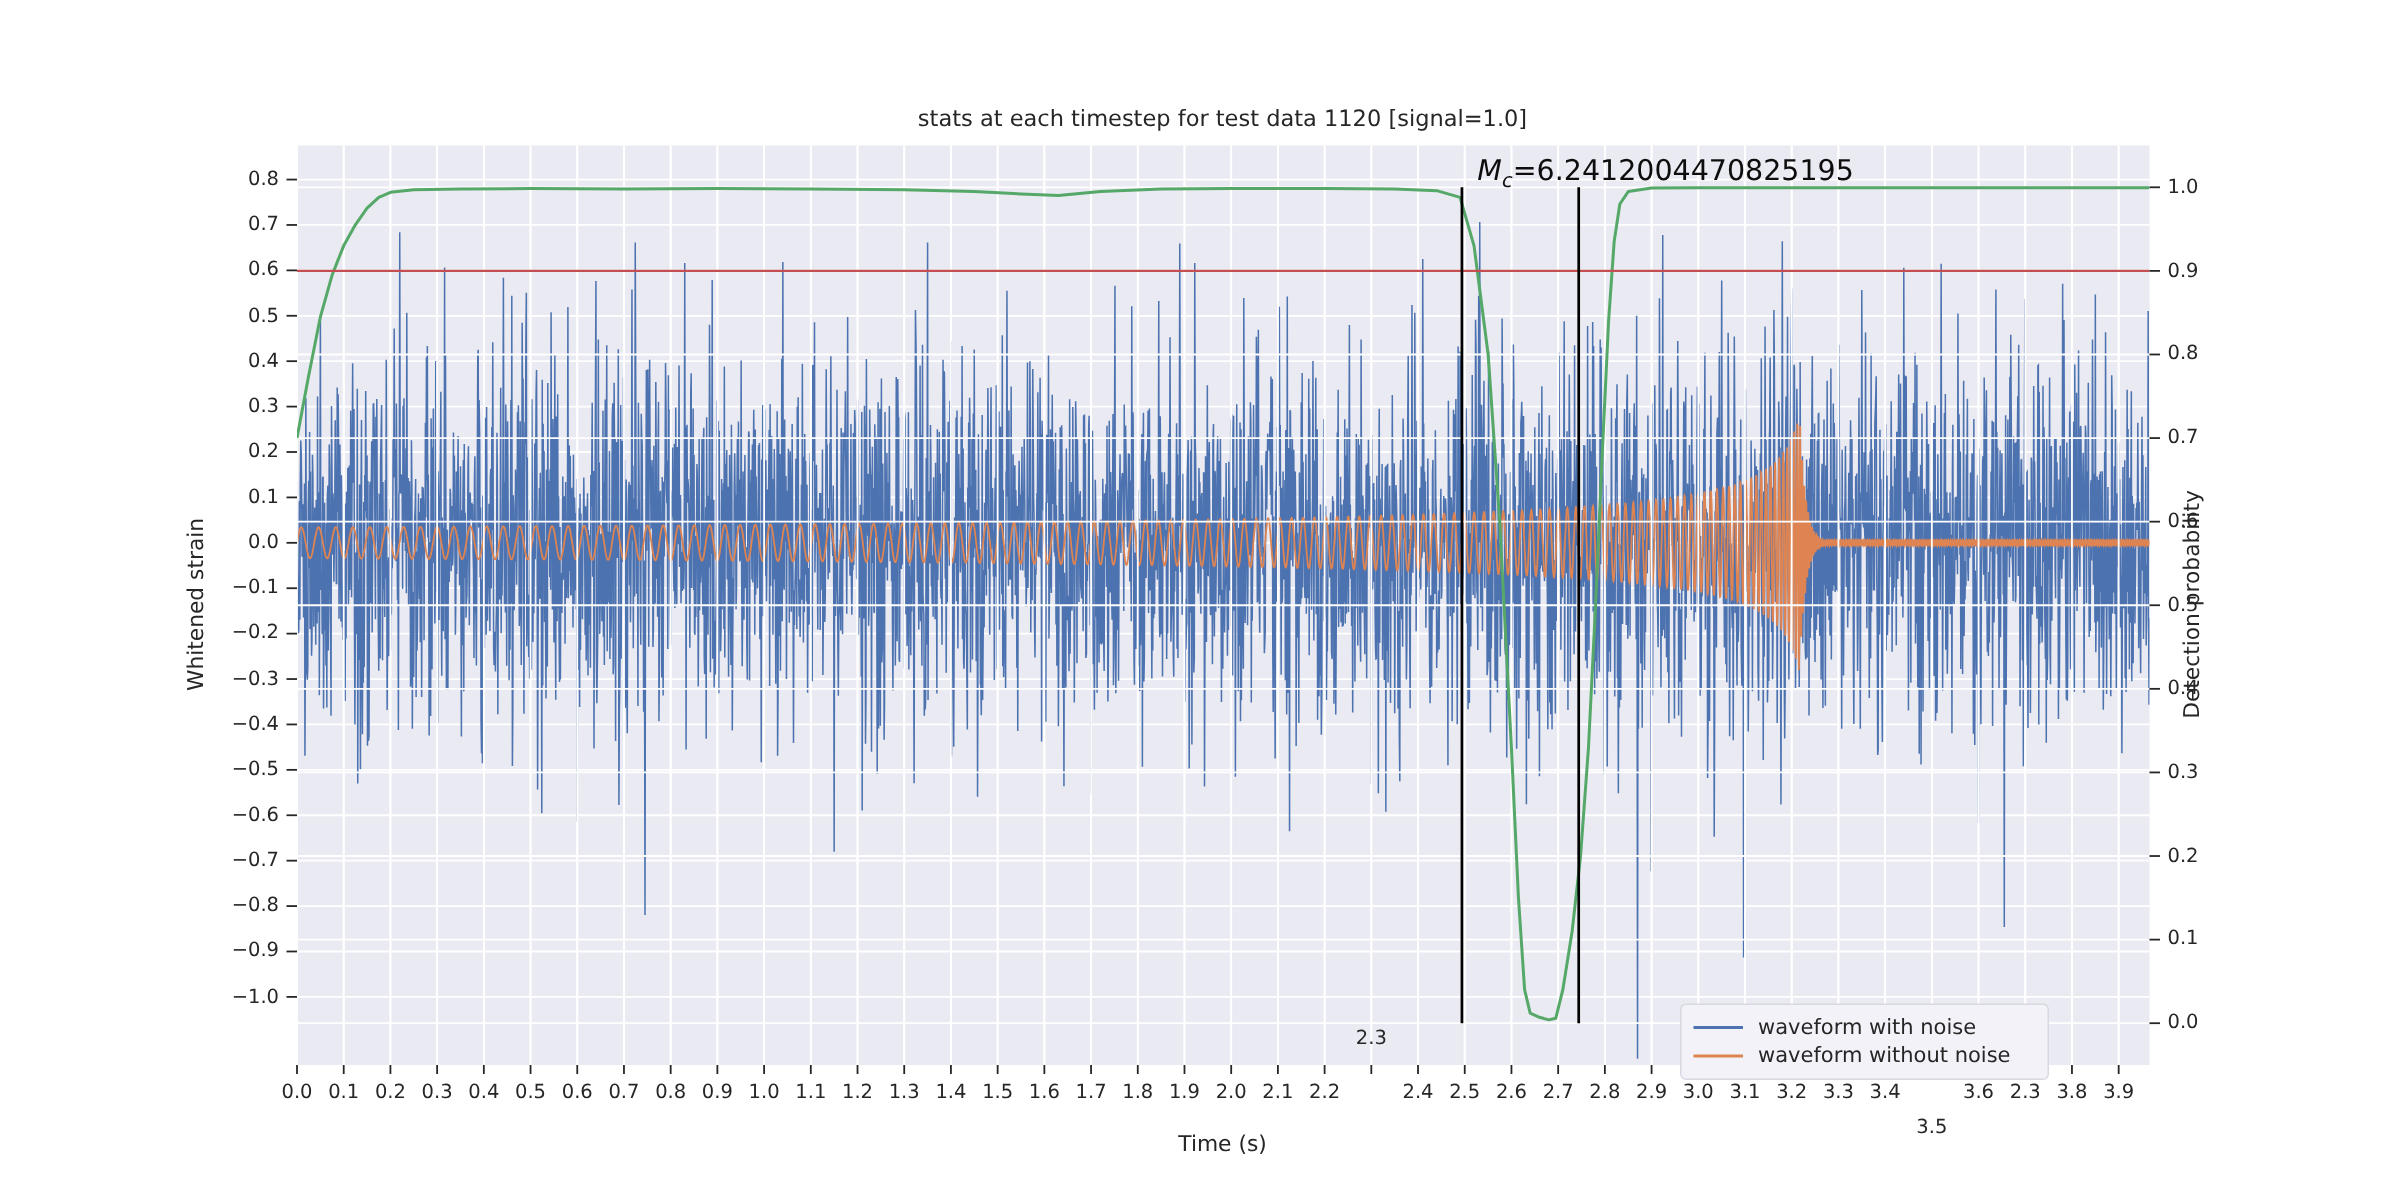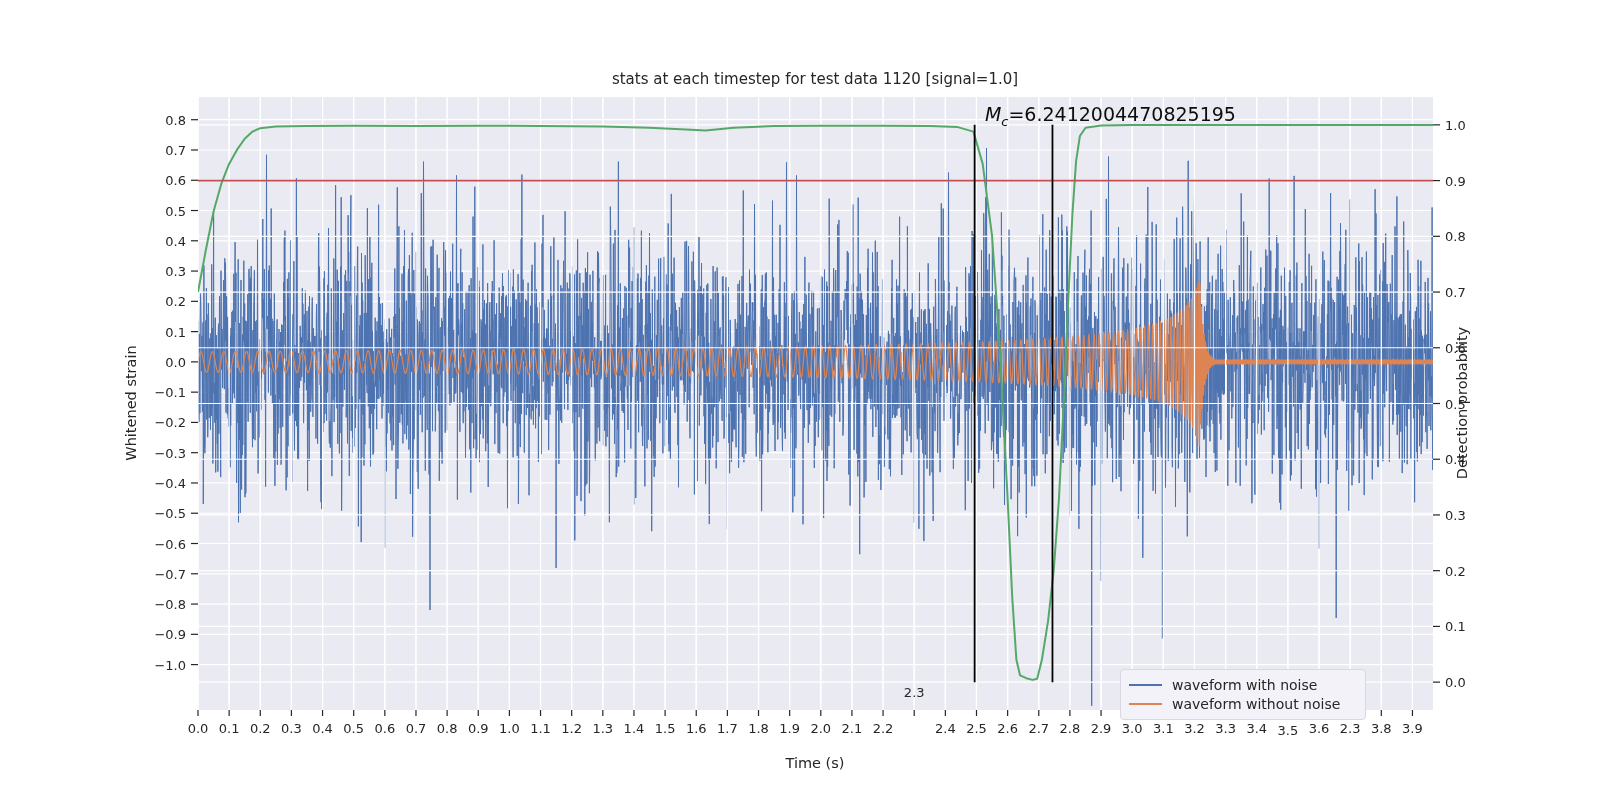--- a/index.html
+++ b/index.html
@@ -262,21 +262,21 @@
       <div class="tick bottom" style="left: 976.492px; top: 721px;">2.5</div>
       <div class="tick bottom" style="left: 1007.63px; top: 721px;">2.6</div>
       <div class="tick bottom" style="left: 1038.77px; top: 721px;">2.7</div>
       <div class="tick bottom" style="left: 1069.91px; top: 721px;">2.8</div>
       <div class="tick bottom" style="left: 1101.05px; top: 721px;">2.9</div>
       <div class="tick bottom" style="left: 1132.19px; top: 721px;">3.0</div>
       <div class="tick bottom" style="left: 1163.33px; top: 721px;">3.1</div>
       <div class="tick bottom" style="left: 1194.47px; top: 721px;">3.2</div>
       <div class="tick bottom" style="left: 1225.61px; top: 721px;">3.3</div>
       <div class="tick bottom" style="left: 1256.75px; top: 721px;">3.4</div>
-      <div class="tick bottom" style="left: 1287.89px; top: 723px;">3.5</div>
+      <div class="tick bottom" style="left: 1287.89px; top: 744px;">3.5</div>
       <div class="tick bottom" style="left: 1319.03px; top: 721px;">3.6</div>
       <div class="tick bottom" style="left: 1350.17px; top: 721px;">2.3</div>
       <div class="tick bottom" style="left: 1381.31px; top: 721px;">3.8</div>
       <div class="tick bottom" style="left: 1412.45px; top: 721px;">3.9</div>
       <div class="tick left" style="left: 186px; top: 119.704px;">0.8</div>
       <div class="tick left" style="left: 186px; top: 149.975px;">0.7</div>
       <div class="tick left" style="left: 186px; top: 180.247px;">0.6</div>
       <div class="tick left" style="left: 186px; top: 210.519px;">0.5</div>
       <div class="tick left" style="left: 186px; top: 240.79px;">0.4</div>
       <div class="tick left" style="left: 186px; top: 271.062px;">0.3</div>

